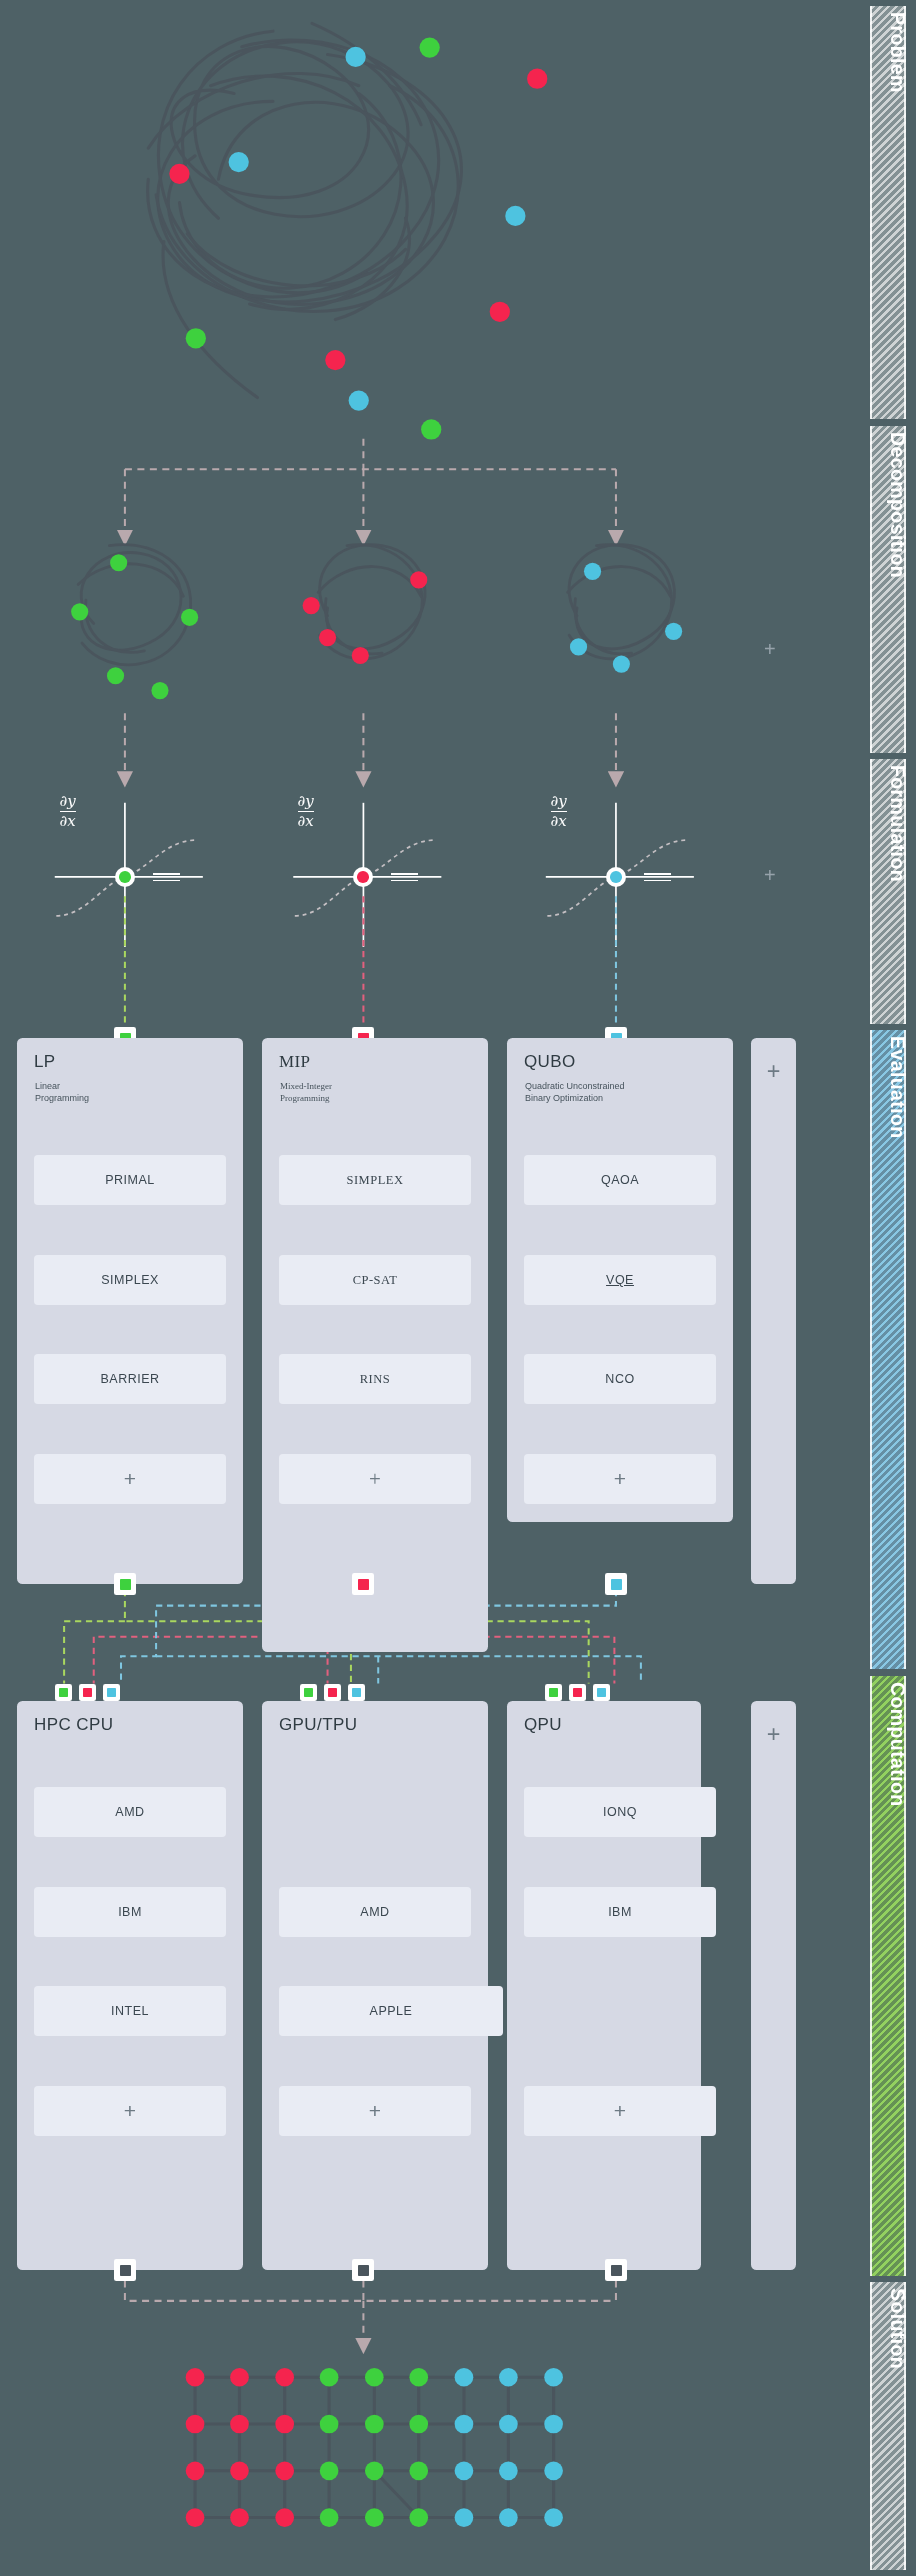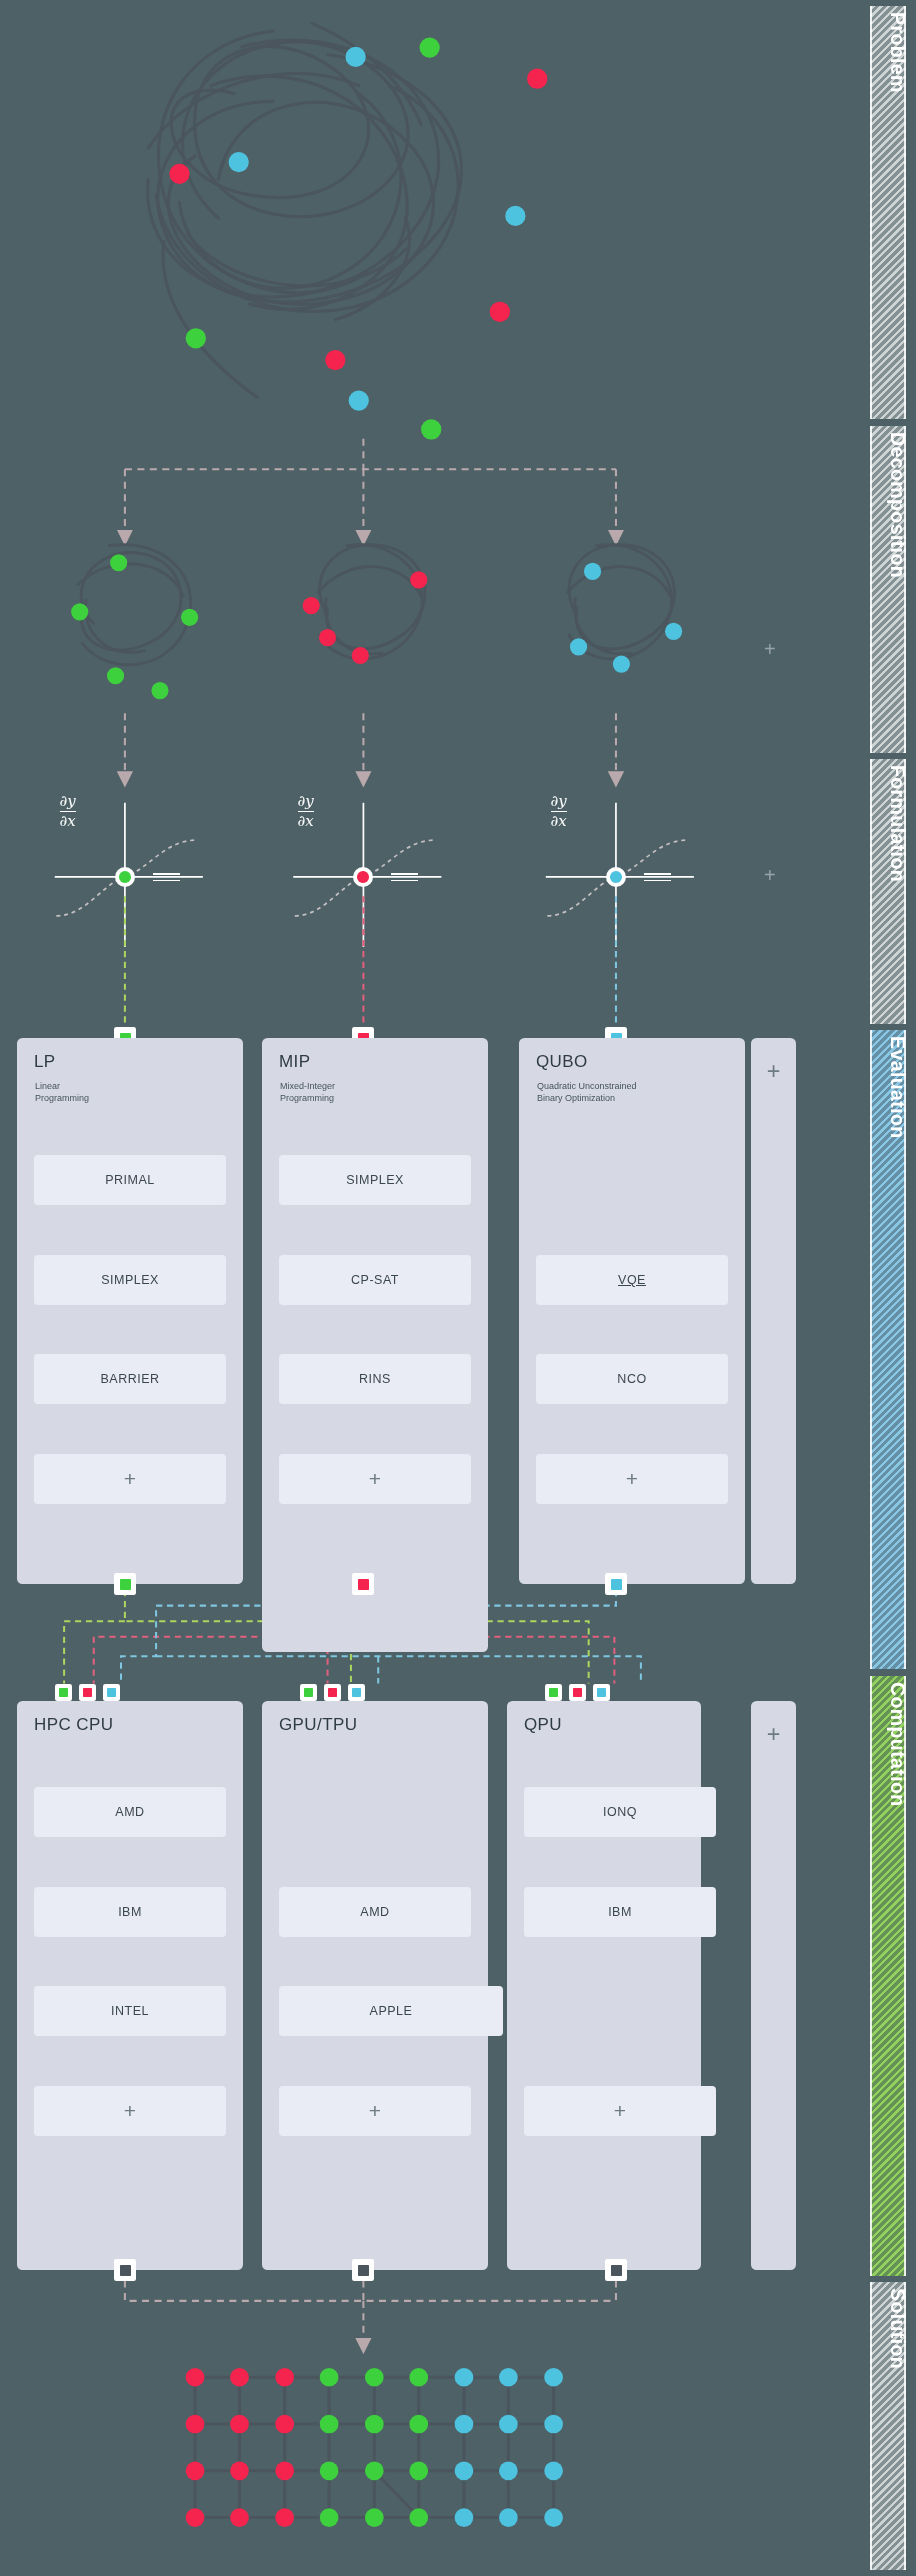--- a/index.html
+++ b/index.html
@@ -393,40 +393,41 @@
   <div class="chip" style="top:316px;width:192px;">BARRIER</div>
   <div class="chip plus" style="top:416px;width:192px;">+</div>
 </div>
 <div class="port big" style="left:114px;top:1573px;">
     <i style="background:#3ed13e"></i>
   </div>
 
 <div class="port big" style="left:352px;top:1027px;">
     <i style="background:#f5244e"></i>
   </div>
-<div class="panel" style="left:262px;top:1038px;width:226px;height:614px;">
+<div class="panel" style="left:262px;top:1038px;width:226px;height:614px;font-family:Liberation Serif, serif;">
   <div class="panel-title">MIP</div>
   <div class="panel-sub" style="white-space:pre-line;">Mixed-Integer
 Programming</div>
   <div class="chip" style="top:117px;width:192px;">SIMPLEX</div>
   <div class="chip" style="top:217px;width:192px;">CP-SAT</div>
   <div class="chip" style="top:316px;width:192px;">RINS</div>
   <div class="chip plus" style="top:416px;width:192px;">+</div>
 </div>
 <div class="port big" style="left:352px;top:1573px;">
     <i style="background:#f5244e"></i>
   </div>
 
 <div class="port big" style="left:605px;top:1027px;">
     <i style="background:#4ec3e0"></i>
   </div>
-<div class="panel" style="left:507px;top:1038px;width:226px;height:546px;margin-left:12px;">
+<div class="panel" style="left:507px;top:1038px;width:226px;height:484px;">
   <div class="panel-title">QUBO</div>
   <div class="panel-sub" style="white-space:pre-line;">Quadratic Unconstrained
 Binary Optimization</div>
+  <div class="chip" style="top:117px;width:192px;">QAOA</div>
   <div class="chip" style="top:217px;width:192px;text-decoration:underline;">VQE</div>
   <div class="chip" style="top:316px;width:192px;">NCO</div>
   <div class="chip plus" style="top:416px;width:192px;">+</div>
 </div>
 <div class="port big" style="left:605px;top:1573px;">
     <i style="background:#4ec3e0"></i>
   </div>
 
 <div class="side-panel" style="left:751px;top:1038px;width:45px;height:546px;">
   <span>+</span>

